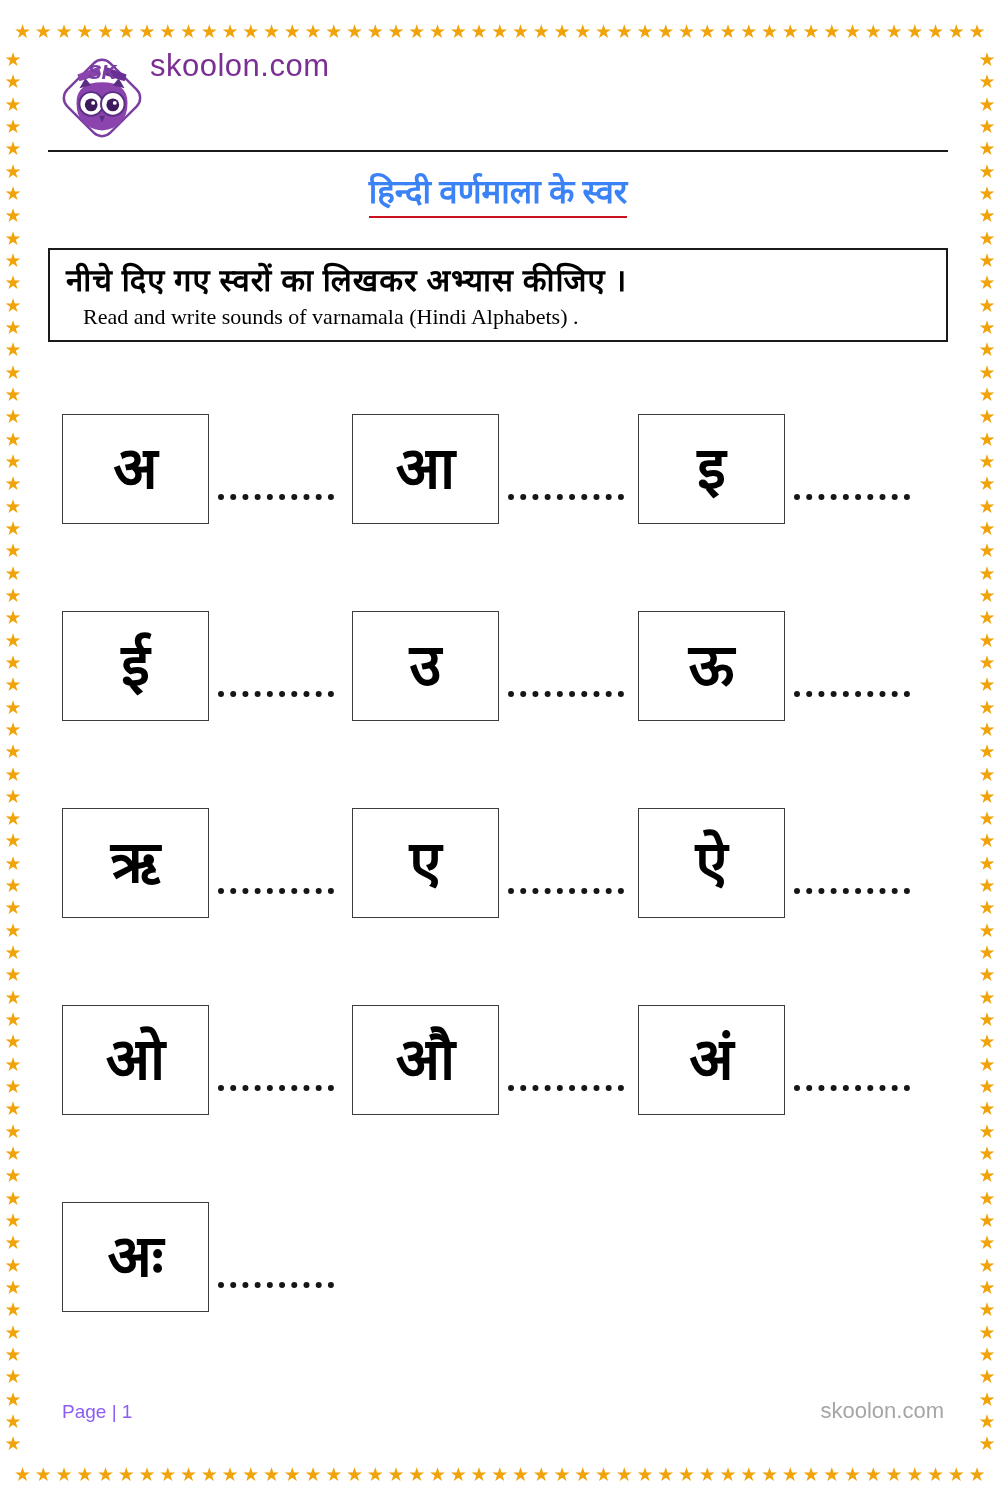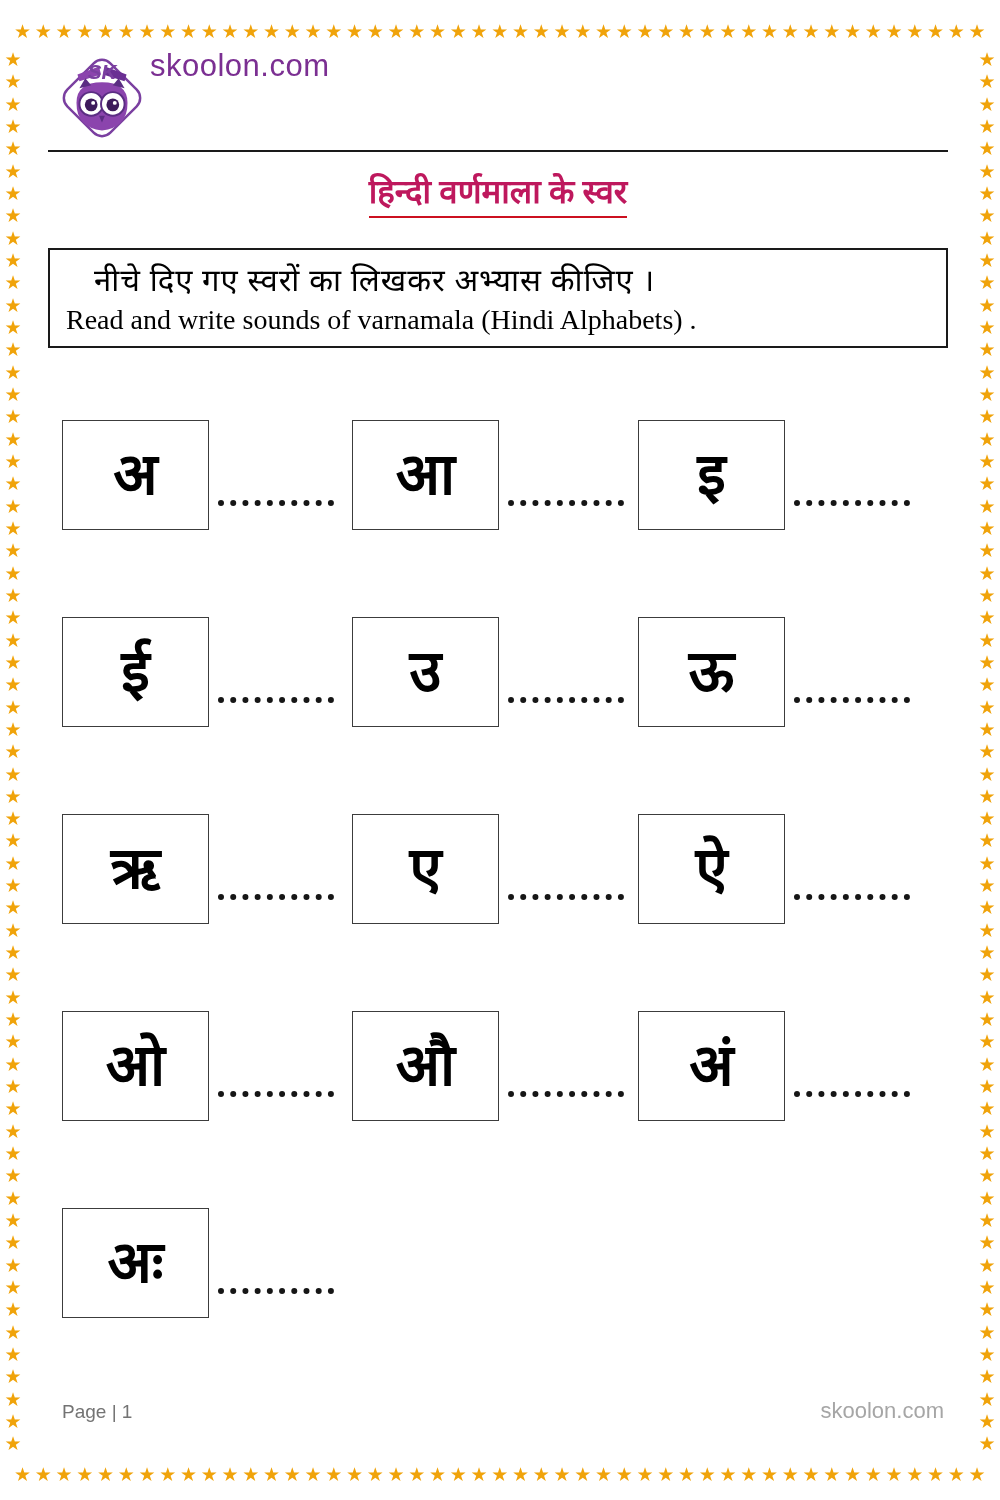--- a/index.html
+++ b/index.html
@@ -35,40 +35,40 @@
   .logo-svg { width:108px; height:100px; flex:0 0 auto; }
   .brand { font-size:31px; color:#7B2F92; font-weight:500; margin-left:-6px; letter-spacing:0.5px; }
   .tagline { margin-left:auto; font-size:23px; font-weight:700; color:#5E2B84; }
   .header-rule { border:none; border-top:2.5px solid #1a1a1a; margin:0 0 0 0; }
 
   
   .title-wrap { text-align:center; margin-top:16px; }
   .page-title {
     display:inline-block;
     font-family:"Liberation Serif", serif;
-    font-size:33px; font-weight:700; color:#be185d;
+    font-size:33px; font-weight:700; color:#3b82f6;
     border-bottom:2px solid #CC1020; padding-bottom:3px;
   }
 
   
   .instruction-box {
     margin-top:30px;
     border:2px solid #1a1a1a;
     padding:8px 16px 10px 16px;
   }
   .instr-hindi {
     font-family:"Liberation Serif", serif;
-    font-size:31px; font-weight:400; color:#000;
+    font-size:31px; font-weight:700; color:#000;
     letter-spacing:1px;
-    margin-left:28px;
   }
   .instr-english {
     font-family:"Liberation Serif", serif;
-    font-size:28px; font-weight:400; color:#000;
+    font-size:22px; font-weight:400; color:#000;
     margin-top:4px;
+    margin-left:17px;
   }
 
   
   .vowel-grid {
     margin-top:72px; margin-left:14px;
     display:grid;
     grid-template-columns:290px 286px 282px;
     row-gap:87px;
   }
   .vowel-cell { display:flex; height:110px; }
@@ -87,21 +87,21 @@
     border-bottom:6px dotted #161616;
     align-self:flex-end;
     margin-left:9px; margin-bottom:24px;
   }
 
   
   .footer {
     position:absolute; top:1398px; left:62px; right:56px;
     display:flex; justify-content:space-between; align-items:baseline;
   }
-  .page-num { font-size:19px; color:#737373; }
+  .page-num { font-size:19px; color:#8b5cf6; }
   .footer-site { font-size:22px; color:#A6A6A6; }
 </style>
 </head>
 <body>
 
 <div class="star-row top">
     <span class="star">★</span>
     <span class="star">★</span>
     <span class="star">★</span>
     <span class="star">★</span>

